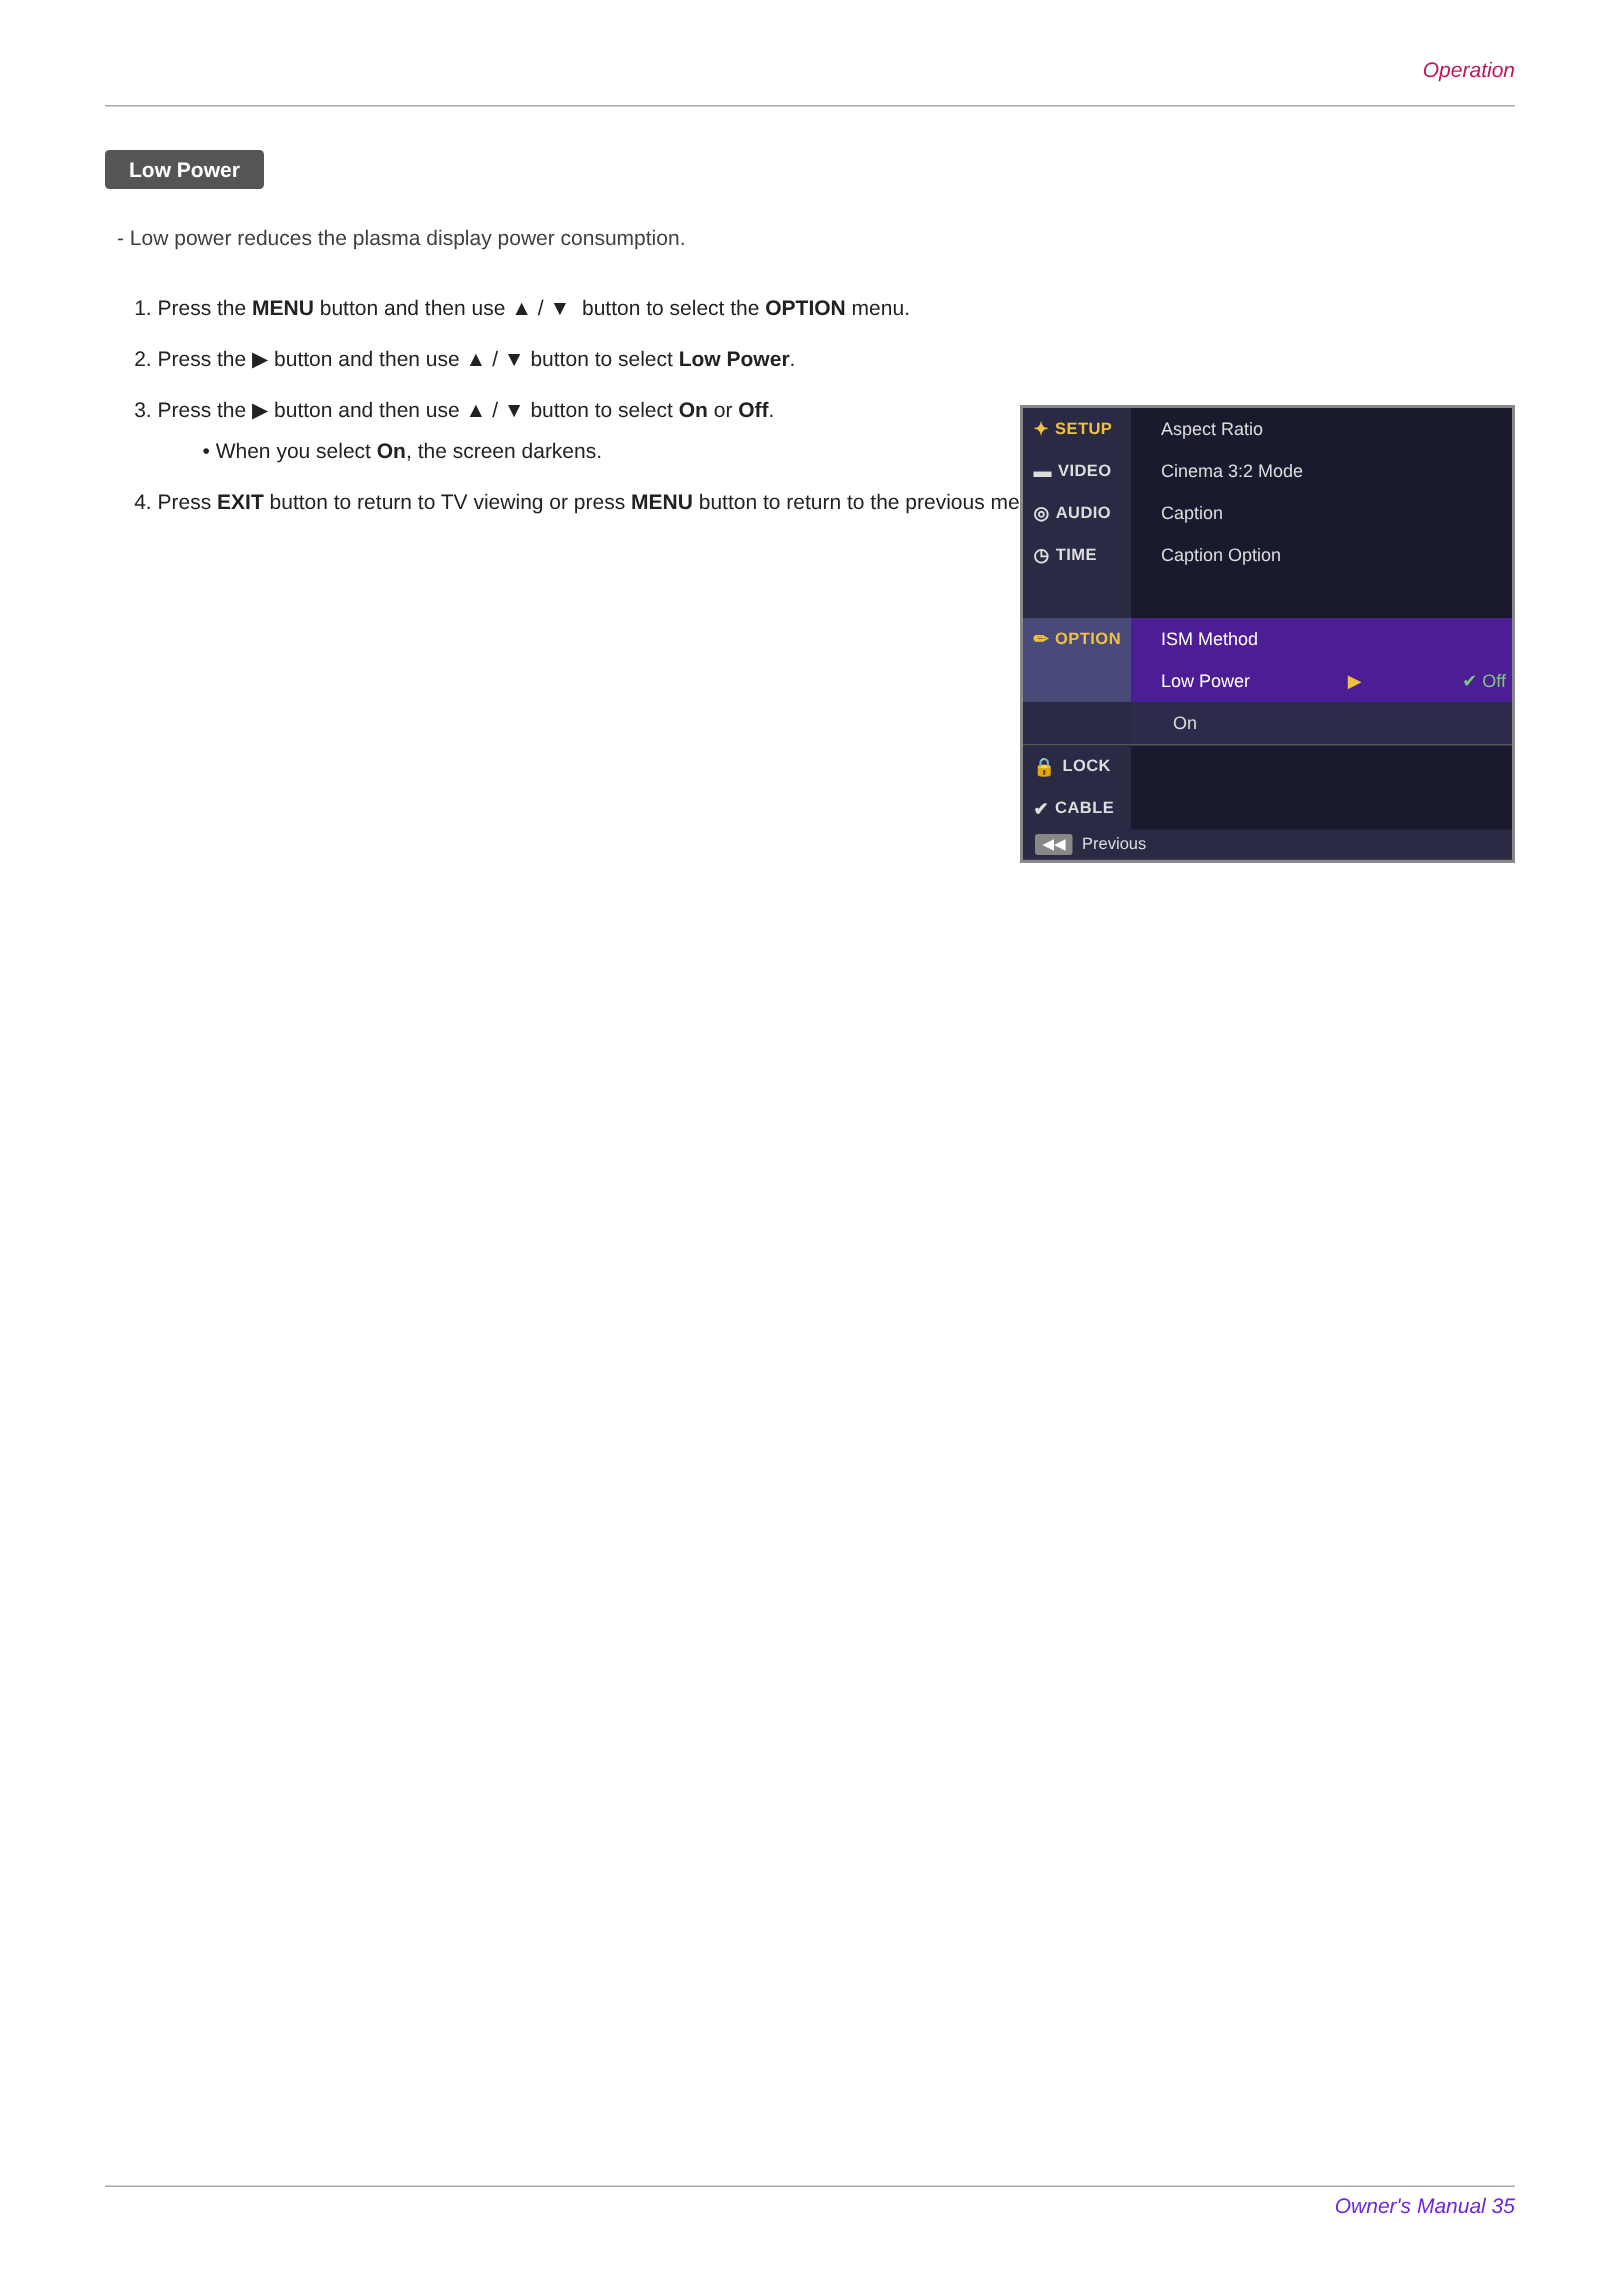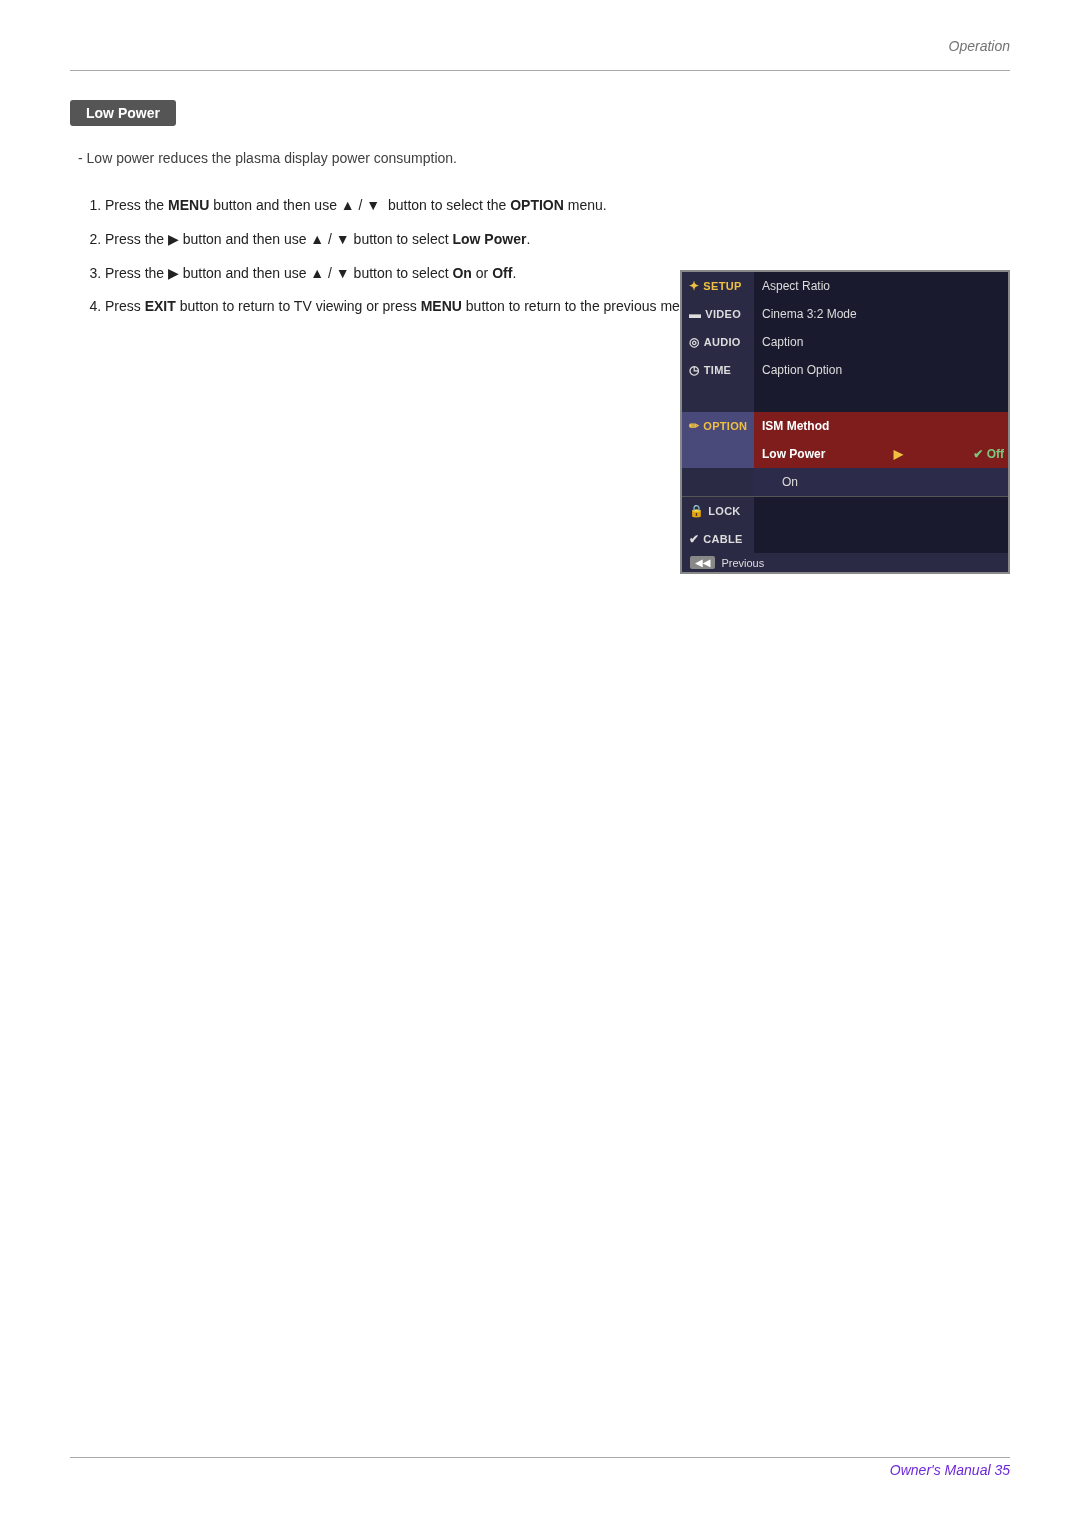--- a/index.html
+++ b/index.html
@@ -12,21 +12,21 @@
       color: #222;
       position: relative;
     }
 
     .page-header {
       position: absolute;
       top: 38px;
       right: 70px;
       font-style: italic;
       font-size: 14px;
-      color: #737373;
+      color: #be185d;
     }
 
     .page-footer {
       position: absolute;
       bottom: 50px;
       right: 70px;
       font-style: italic;
       font-size: 14px;
       color: #6d28d9;
     }
@@ -143,32 +143,31 @@
     .tv-menu-sidebar.option { color: #f0c040; background: #4a4a7a; }
     .tv-menu-sidebar.lock { color: #ddd; }
     .tv-menu-sidebar.cable { color: #ddd; }
 
     .tv-menu-sidebar .icon {
       font-size: 12px;
     }
 
     .tv-menu-content {
       flex: 1;
-      padding-left: 8px;
+      padding-left: 20px;
       height: 100%;
       display: flex;
       align-items: center;
       font-size: 12px;
       color: #ddd;
     }
 
     .tv-menu-content.highlight {
-      background: #7f1d1d;
+      background: #4c1d95;
       color: #fff;
-      font-weight: bold;
     }
 
     .divider-row {
       height: 1px;
       background: #555;
     }
 
     .tv-footer-row {
       background: #2a2a45;
       display: flex;
@@ -213,20 +212,23 @@
   <div class="steps">
     <ol>
       <li>
         Press the <strong>MENU</strong> button and then use ▲ / ▼&nbsp; button to select the <strong>OPTION</strong> menu.
       </li>
       <li>
         Press the ▶ button and then use ▲ / ▼ button to select <strong>Low Power</strong>.
       </li>
       <li>
         Press the ▶ button and then use ▲ / ▼ button to select <strong>On</strong> or <strong>Off</strong>.
+        <div class="sub-bullet">
+          When you select <strong>On</strong>, the screen darkens.
+        </div>
       </li>
       <li>
         Press <strong>EXIT</strong> button to return to TV viewing or press <strong>MENU</strong> button to return to the previous menu.
       </li>
     </ol>
   </div>
 
 </div>
 
 <div class="tv-menu-container">

